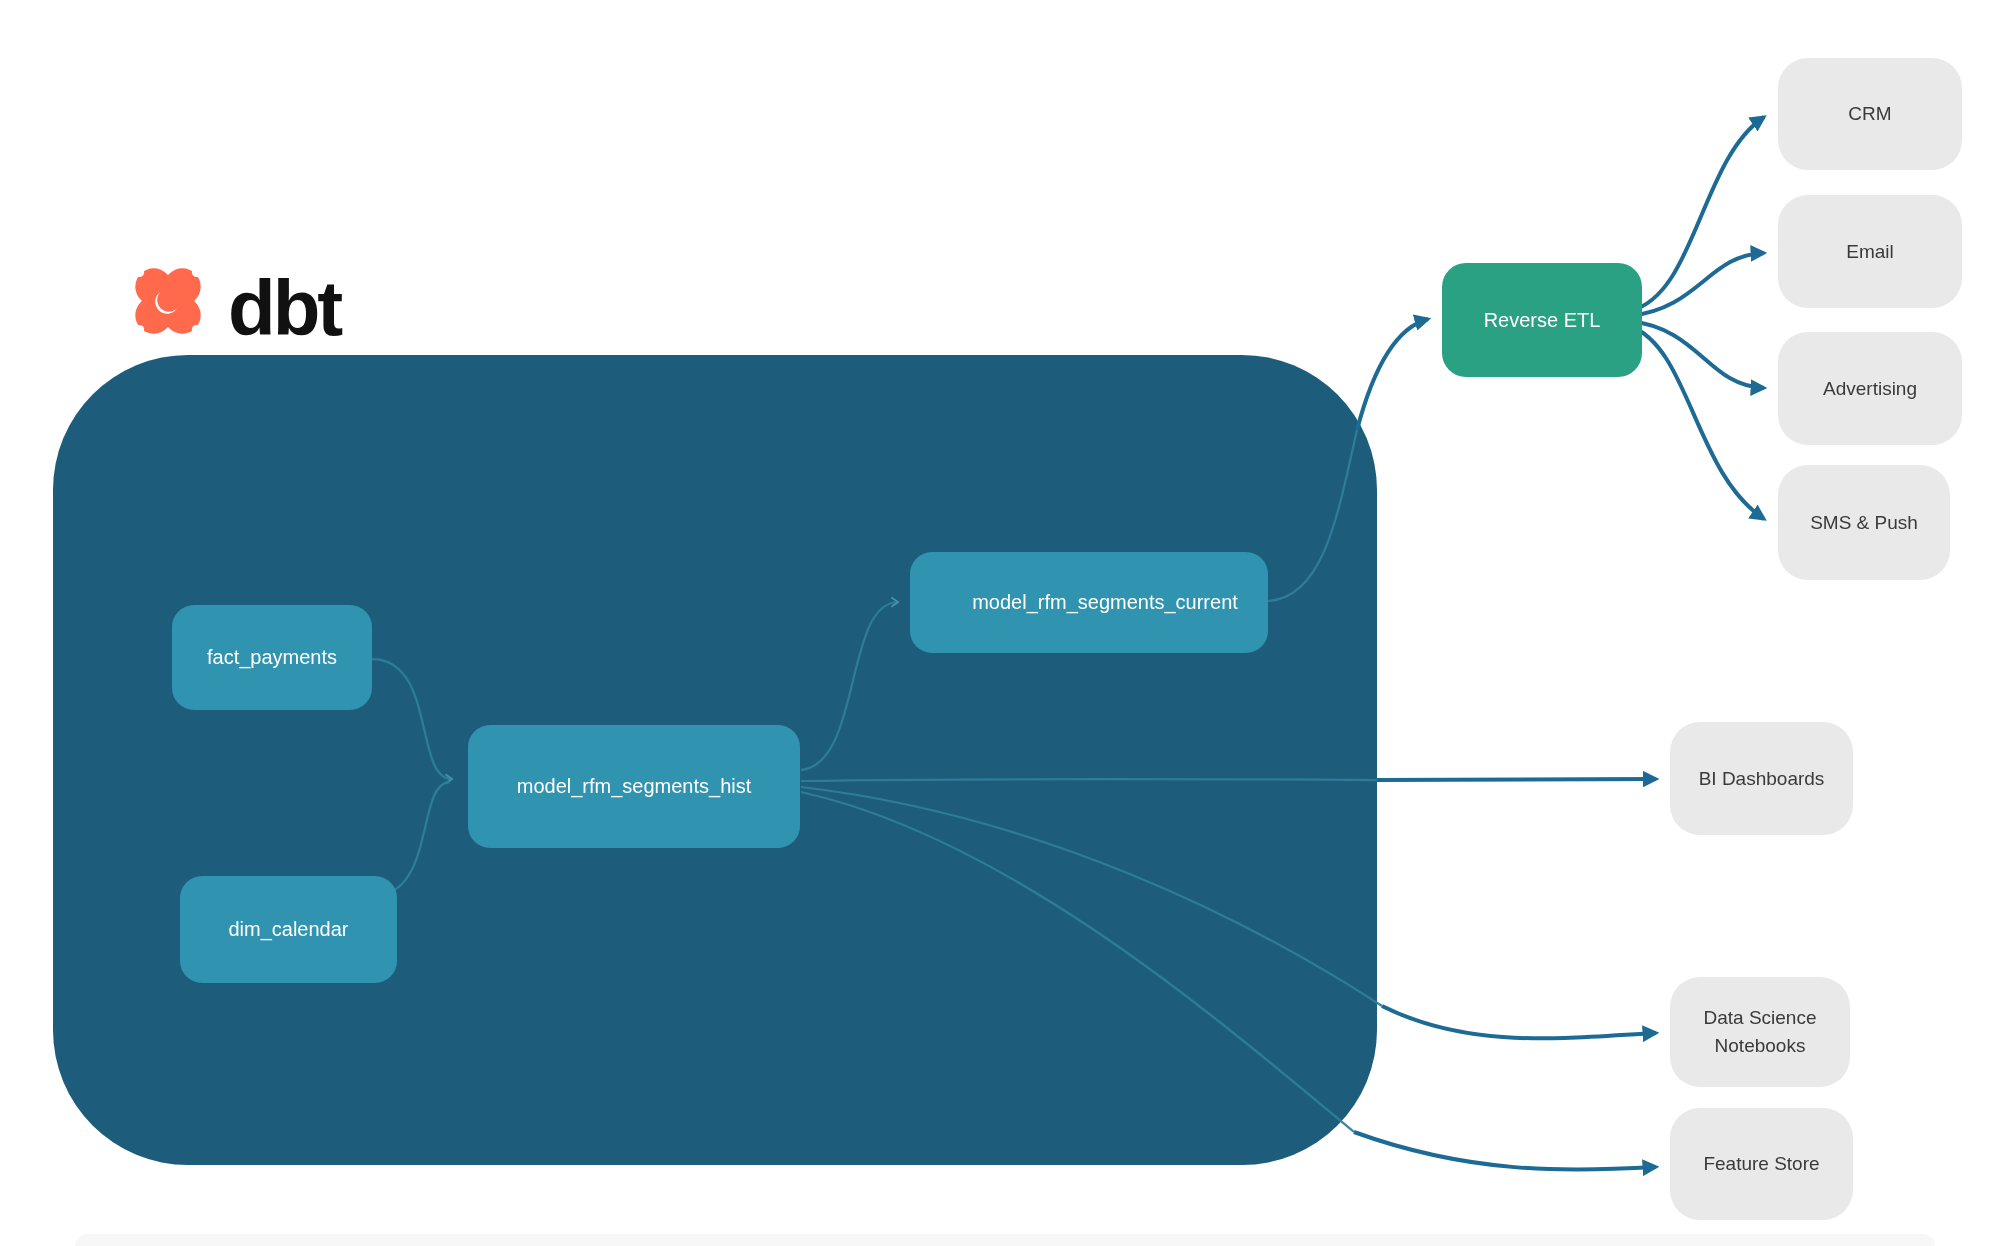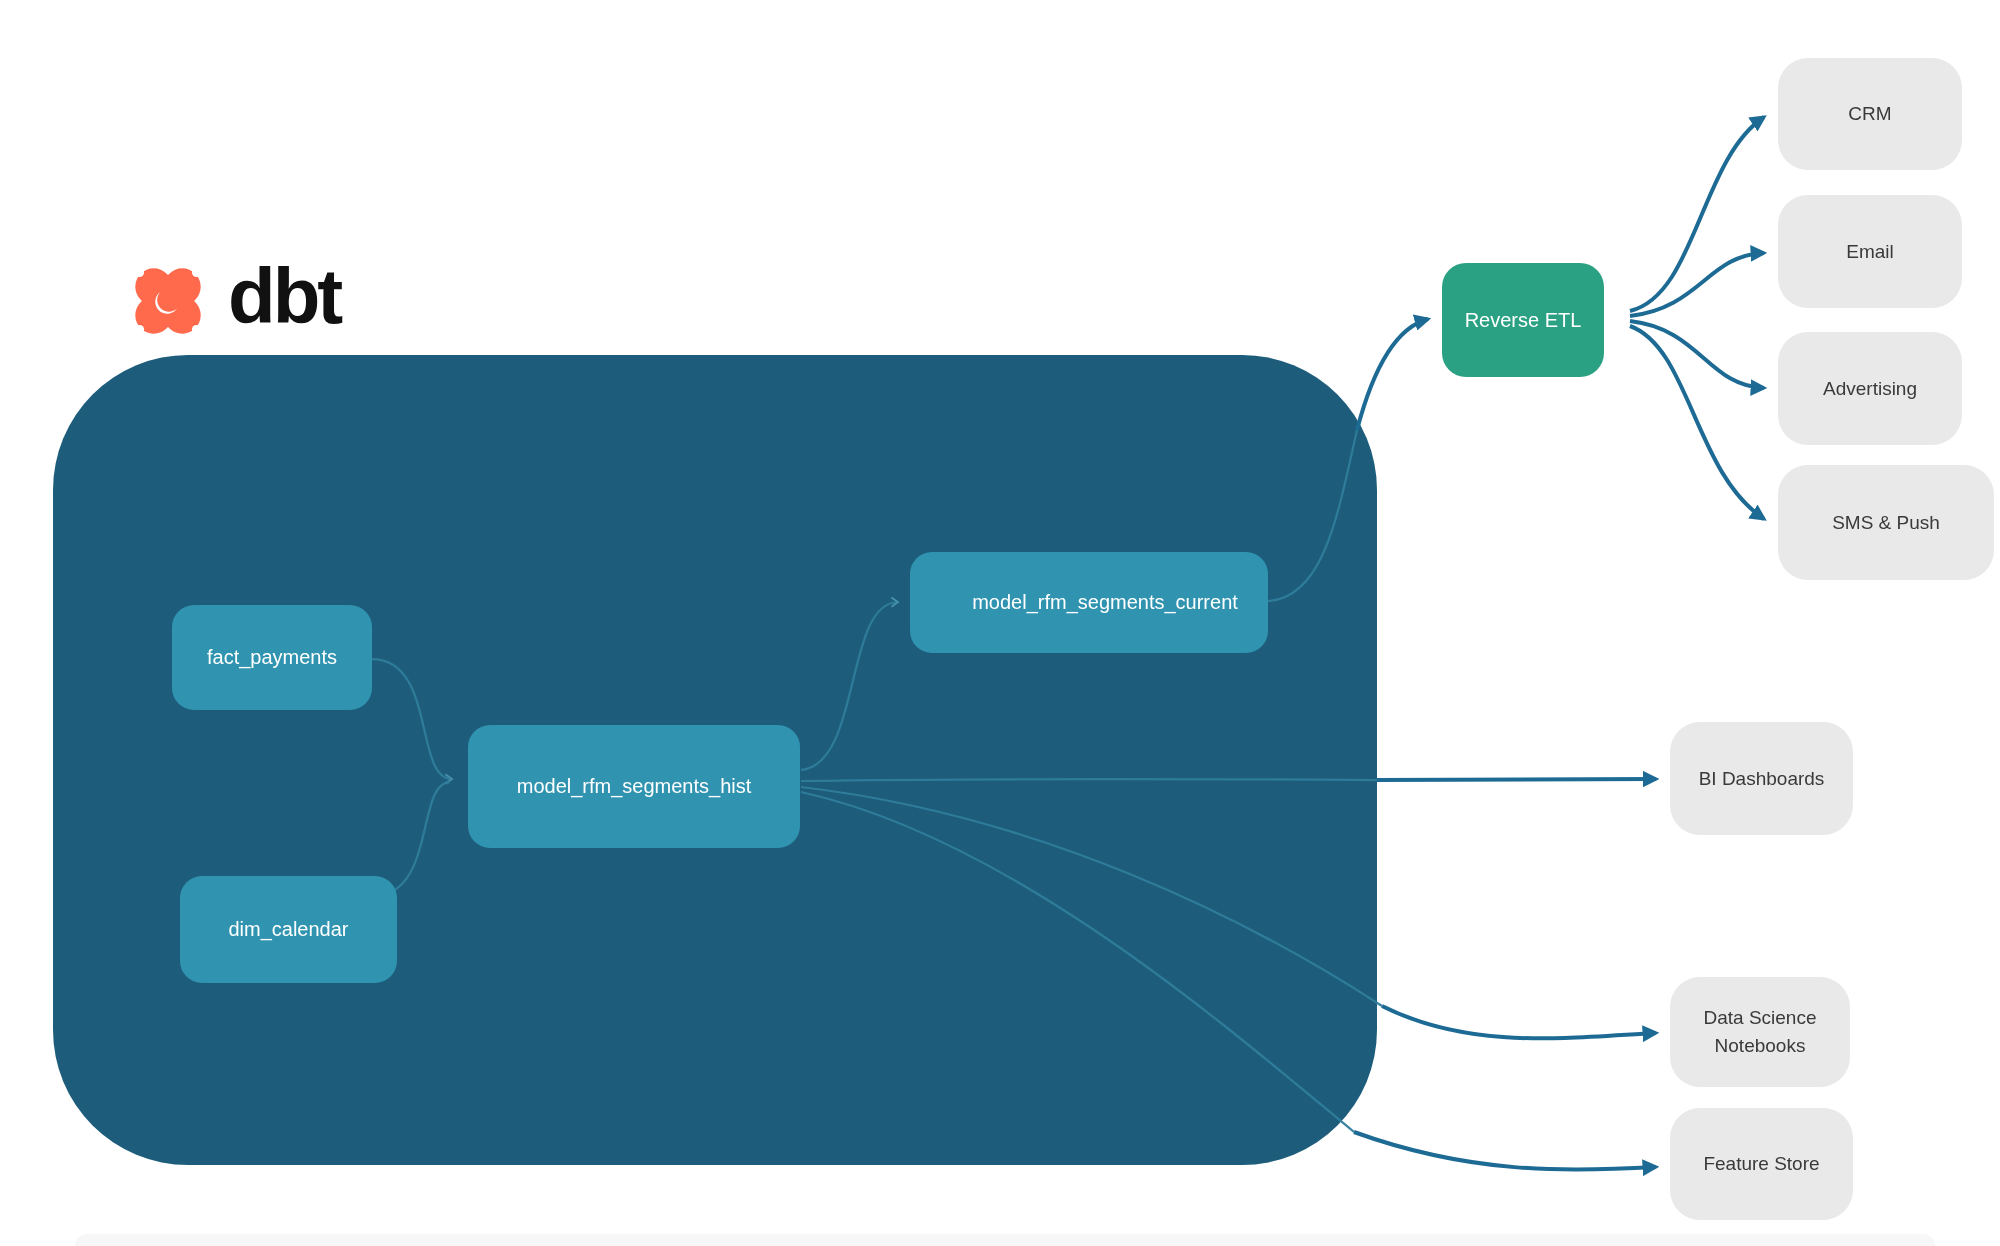--- a/index.html
+++ b/index.html
@@ -4,21 +4,21 @@
 <style>
   html,body{margin:0;padding:0;background:#ffffff;}
   .canvas{
     position:relative;
     width:2000px;height:1246px;
     background:#ffffff;
     font-family:"Liberation Sans", sans-serif;
     overflow:hidden;
   }
   
-  .logo{position:absolute;left:122px;top:255px;display:flex;align-items:flex-start;gap:14px;}
+  .logo{position:absolute;left:122px;top:255px;display:flex;align-items:flex-end;gap:14px;}
   .logo-icon{width:92px;height:92px;display:block;}
   .wordmark{
     font-size:78px;font-weight:800;color:#111111;
     letter-spacing:-3px;line-height:1;margin-top:2px;
   }
   
   .dbt-container{
     position:absolute;left:53px;top:355px;width:1324px;height:810px;
     background:#1d5d7b;border-radius:135px;
   }
@@ -36,25 +36,25 @@
     font-size:20px;
   }
   .node-gray{
     background:#e9e9e9;color:#3a3a3a;border-radius:30px;
     font-size:19px;line-height:1.45;padding:15px 14px;
   }
   .n-fact      {left:172px;top:605px;width:200px;height:105px;}
   .n-dim       {left:180px;top:843px;width:217px;height:107px;margin-top:33px;}
   .n-hist      {left:468px;top:725px;width:332px;height:123px;}
   .n-current   {left:910px;top:552px;width:358px;height:101px;padding-left:32px;}
-  .n-retl      {left:1442px;top:263px;width:162px;height:114px;}
+  .n-retl      {left:1442px;top:263px;width:200px;height:114px;}
   .n-crm       {left:1778px;top:58px;  width:184px;height:112px;}
   .n-email     {left:1778px;top:195px; width:184px;height:113px;}
   .n-adv       {left:1778px;top:332px; width:184px;height:113px;}
-  .n-sms       {left:1778px;top:465px; width:216px;height:115px;}
+  .n-sms       {left:1778px;top:465px; width:172px;height:115px;}
   .n-bi        {left:1670px;top:722px; width:183px;height:113px;}
   .n-ds        {left:1670px;top:977px; width:180px;height:110px;}
   .n-fs        {left:1670px;top:1108px;width:183px;height:112px;}
   
   .edges{position:absolute;left:0;top:0;width:2000px;height:1246px;pointer-events:none;}
   .edge-faint{stroke:#2f7d9c;stroke-width:2.25;fill:none;opacity:0.95;}
   .edge-dark{stroke:#1d6b94;stroke-width:4;fill:none;}
   
   .bottom-panel{
     position:absolute;left:75px;top:1234px;width:1860px;height:12px;

